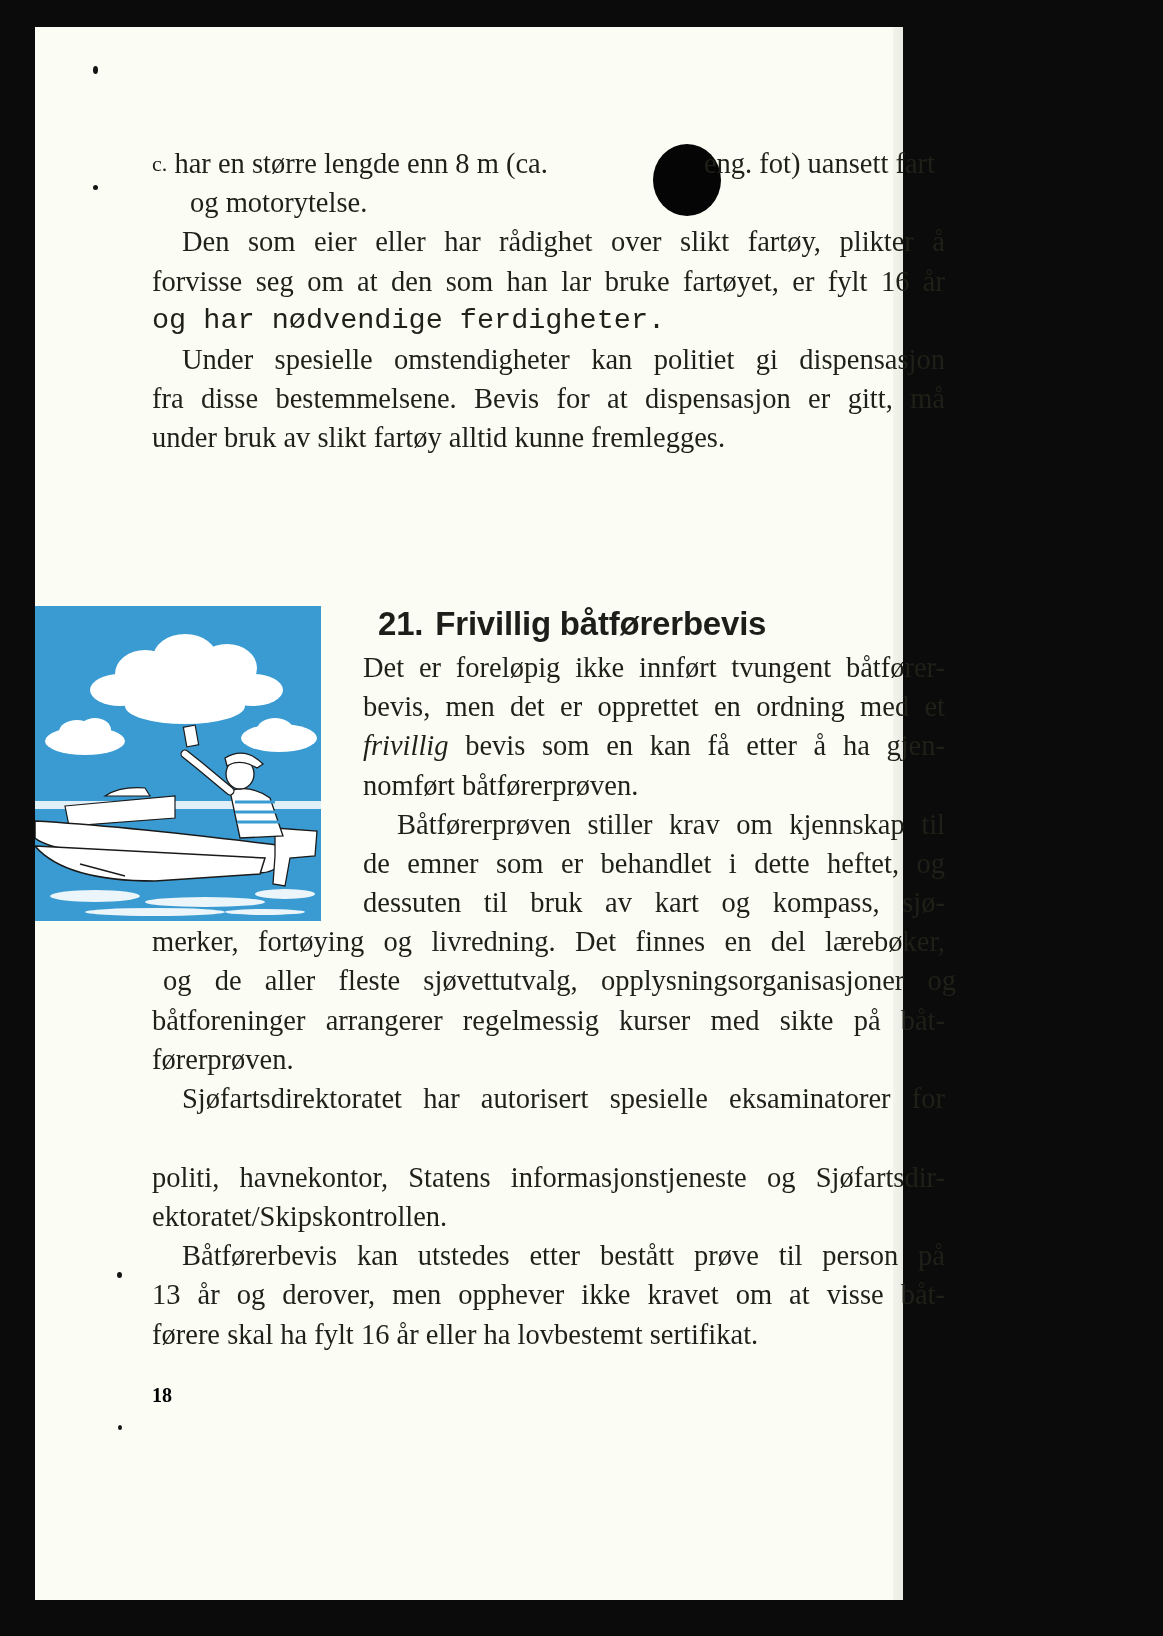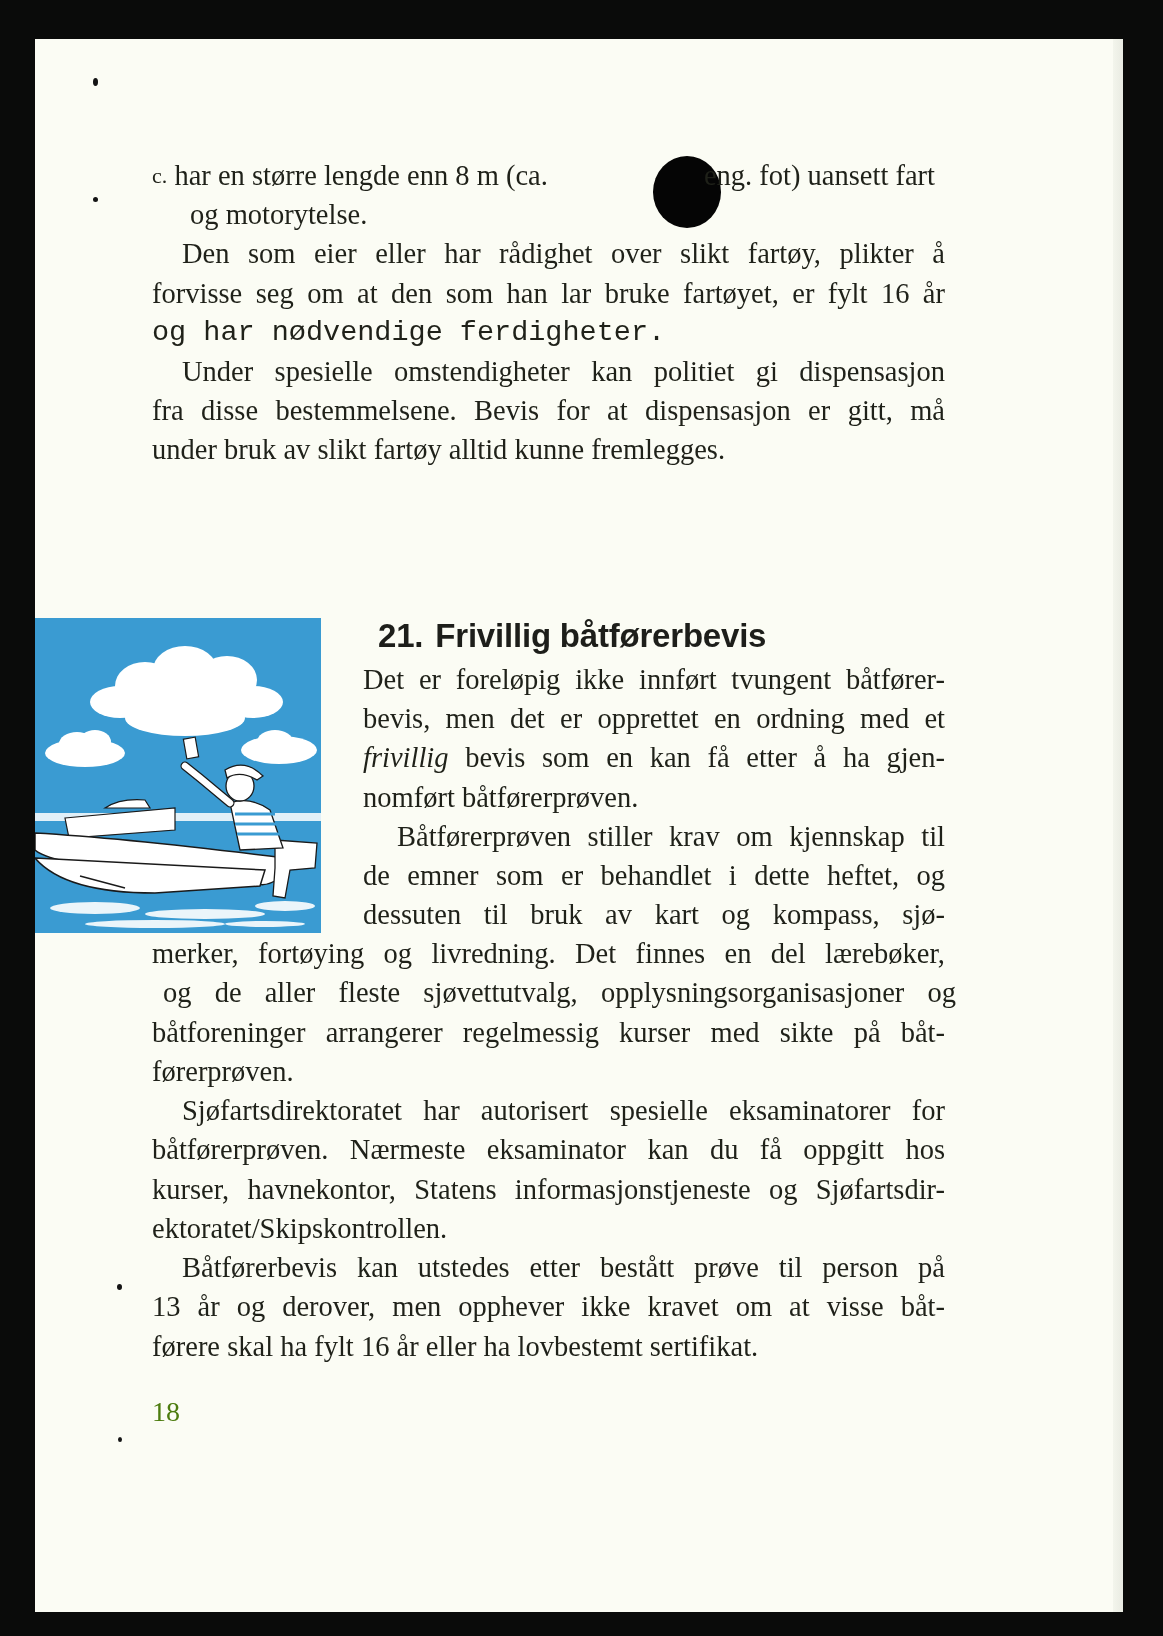--- a/index.html
+++ b/index.html
@@ -4,23 +4,22 @@
 <style>
   html, body { margin: 0; padding: 0; }
   body {
     width: 1163px; height: 1636px;
     background: #0a0b0a;
     position: relative; overflow: hidden;
     font-family: "Liberation Serif", "DejaVu Serif", serif;
   }
   .page {
     position: absolute; left: 35px; top: 27px;
-    width: 1088px; height: 1573px;
+    width: 868px; height: 1573px;
     background: #fbfcf4;
-    margin-top: 12px;
   }
   .page-edge {
     position: absolute; right: 0; top: 0; width: 10px; height: 100%;
     background: linear-gradient(to right, #f3f5ec, #e9ebe2);
   }
   .speck { position: absolute; background: #141414; border-radius: 50%; }
   .hole {
     position: absolute; left: 618px; top: 117px;
     width: 68px; height: 72px; border-radius: 50%;
     background: #050505;
@@ -32,21 +31,21 @@
   .just { display: block; text-align: justify; text-align-last: justify; }
   .heading {
     position: absolute; left: 378px; top: 606px;
     font-family: "Liberation Sans", "DejaVu Sans", sans-serif;
     font-weight: bold; font-size: 33px; color: #1d1e1a;
     letter-spacing: -0.2px; white-space: nowrap;
   }
   .heading .num { margin-right: 12px; }
   .page-number {
     position: absolute; left: 152px; top: 1412px;
-    font-size: 28px; color: #4d7c0f;
+    font-size: 20px; color: #000000; font-weight: bold;
   }
   .illustration {
     position: absolute; left: 0px; top: 579px;
     width: 286px; height: 315px;
   }
   em { font-style: italic; }
   .marker-c { font-size: 22px; position: relative; top: -2px; }
 </style>
 </head>
 <body>
@@ -145,22 +144,21 @@
 
   <div class="line just" style="left:362px;top:784px;width:548px;">Båtførerprøven stiller krav om kjennskap til</div>
   <div class="line just" style="left:328px;top:823px;width:582px;">de emner som er behandlet i dette heftet, og</div>
   <div class="line just" style="left:328px;top:862px;width:582px;">dessuten til bruk av kart og kompass, sjø-</div>
   <div class="line just" style="left:117px;top:901px;width:793px;">merker, fortøying og  livredning. Det finnes en del lærebøker,</div>
   <div class="line just" style="left:128px;top:940px;width:793px;">og de aller fleste sjøvettutvalg, opplysningsorganisasjoner og</div>
   <div class="line just" style="left:117px;top:980px;width:793px;">båtforeninger arrangerer regelmessig kurser med sikte på båt-</div>
   <div class="line" style="left:117px;top:1019px;">førerprøven.</div>
 
   <div class="line just" style="left:147px;top:1058px;width:763px;">Sjøfartsdirektoratet har autorisert spesielle eksaminatorer for</div>
-  <div class="line just" style="left:117px;top:1097px;width:793px;">båtførerprøven. Nærmeste eksaminator kan du få oppgitt hos</div>
-  <div class="line just" style="left:117px;top:1137px;width:793px;">kurser, havnekontor, Statens informasjonstjeneste og Sjøfartsdir-</div>
+  <div class="line just" style="left:117px;top:1137px;width:793px;">politi, havnekontor, Statens informasjonstjeneste og Sjøfartsdir-</div>
   <div class="line" style="left:117px;top:1176px;">ektoratet/Skipskontrollen.</div>
 
   <div class="line just" style="left:147px;top:1215px;width:763px;">Båtførerbevis kan utstedes etter bestått prøve til person på</div>
   <div class="line just" style="left:117px;top:1254px;width:793px;">13 år og derover, men opphever ikke kravet om at visse båt-</div>
   <div class="line" style="left:117px;top:1294px;">førere skal ha fylt 16 år eller ha lovbestemt sertifikat.</div>
 
   <div class="page-number" style="left:117px;top:1357px;">18</div>
 </div>
 
 </body></html>

